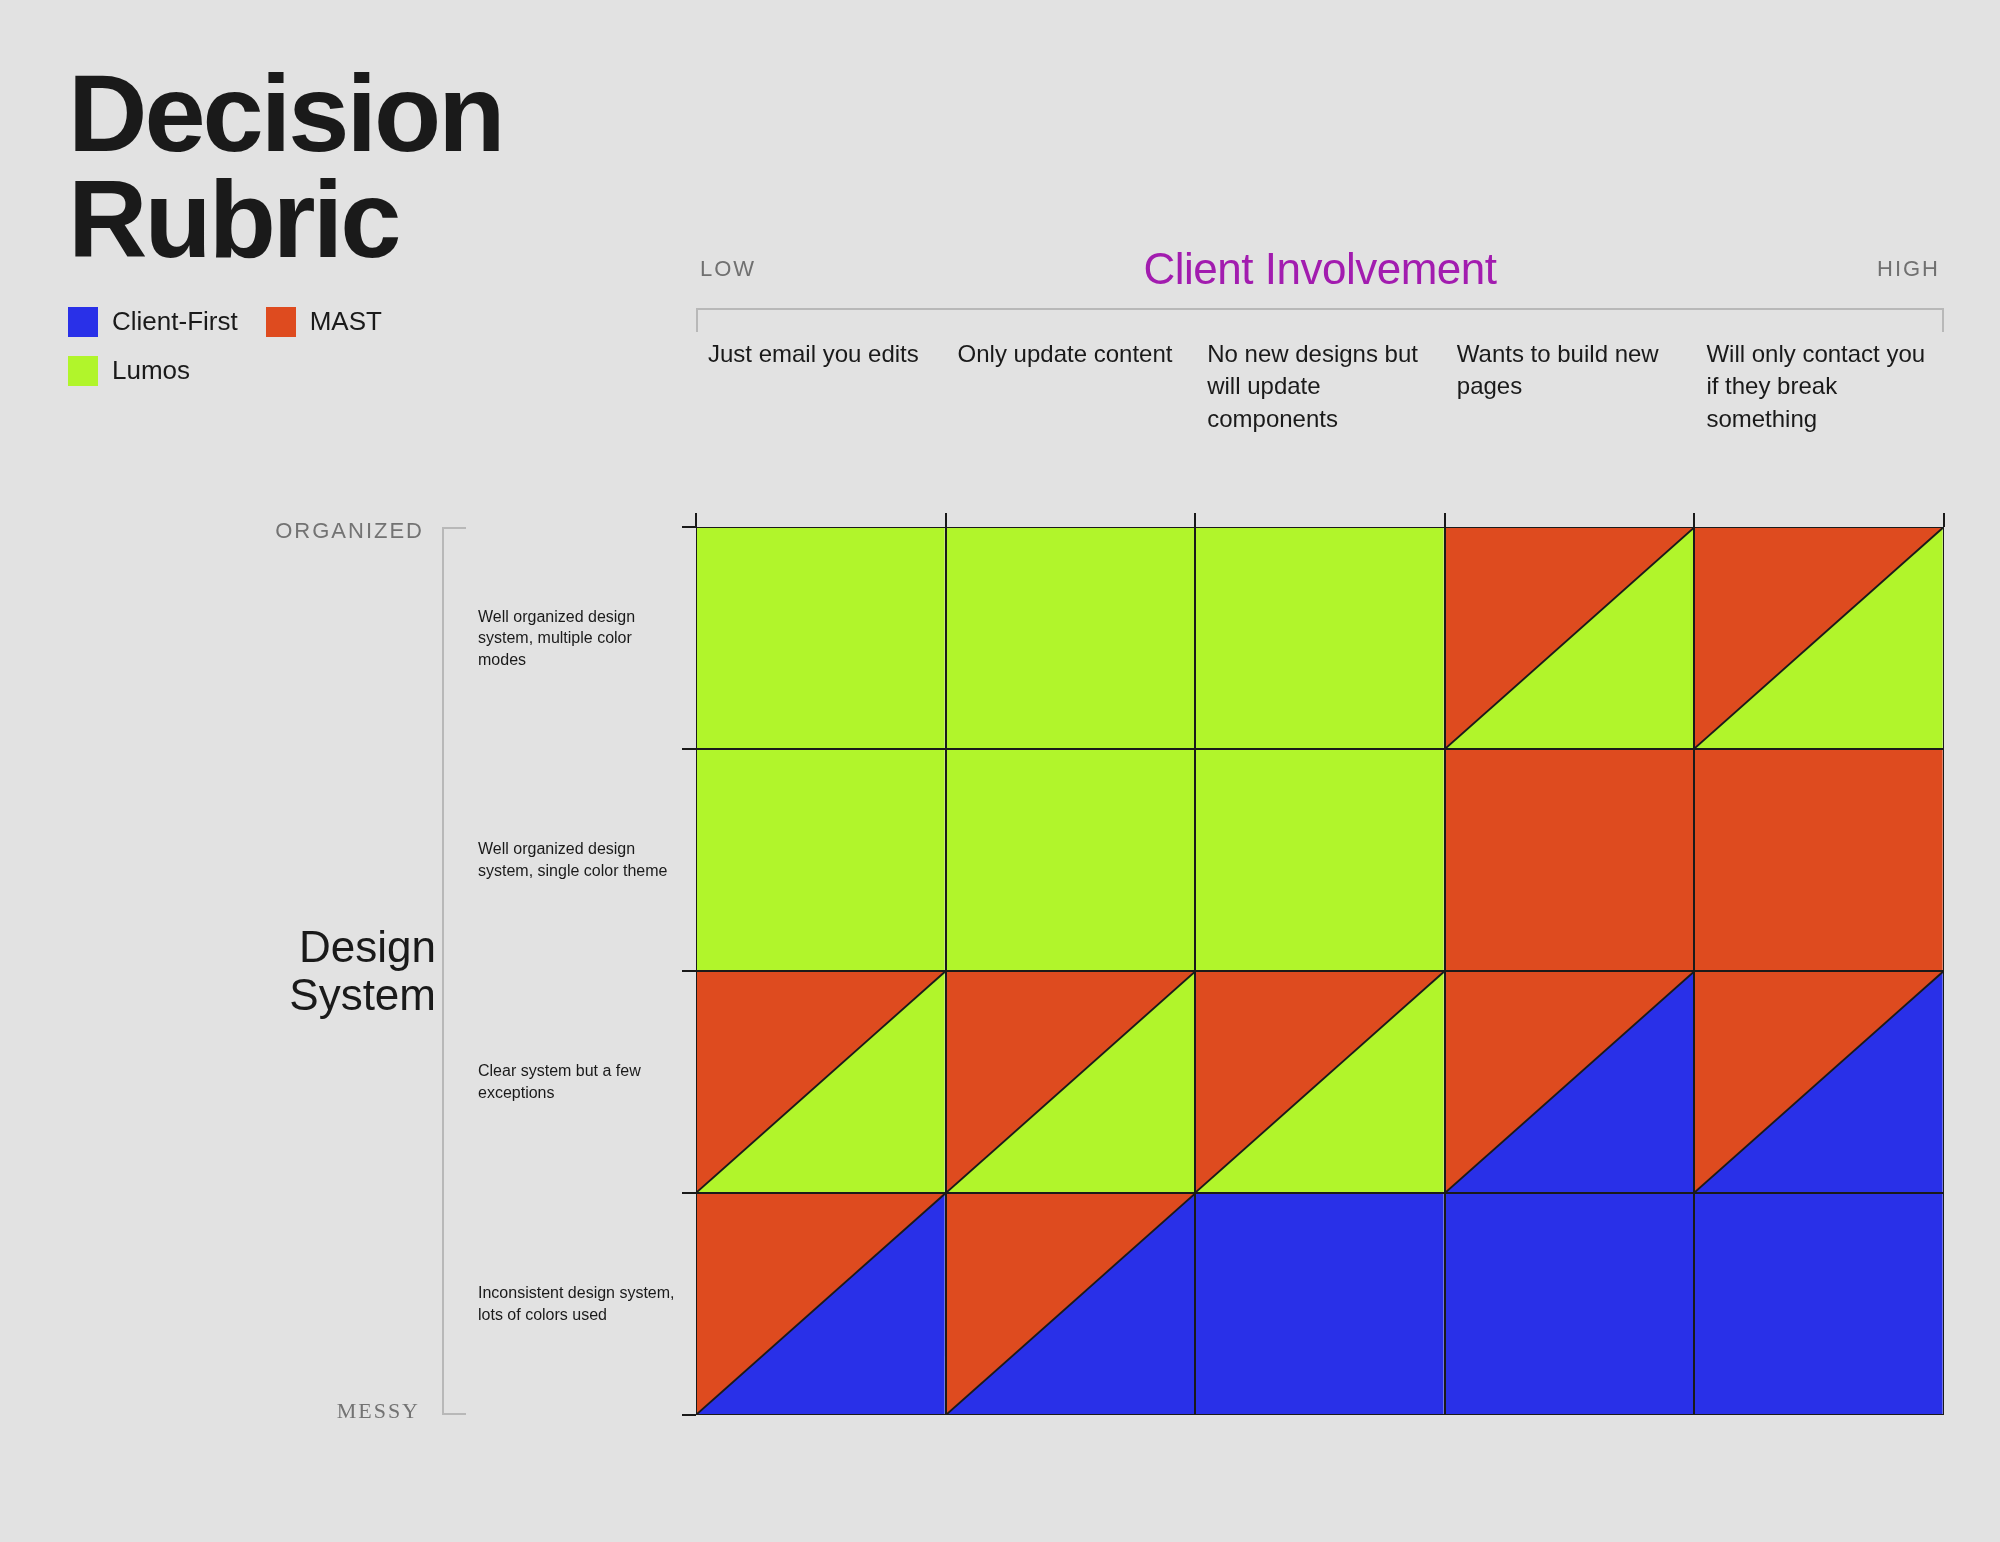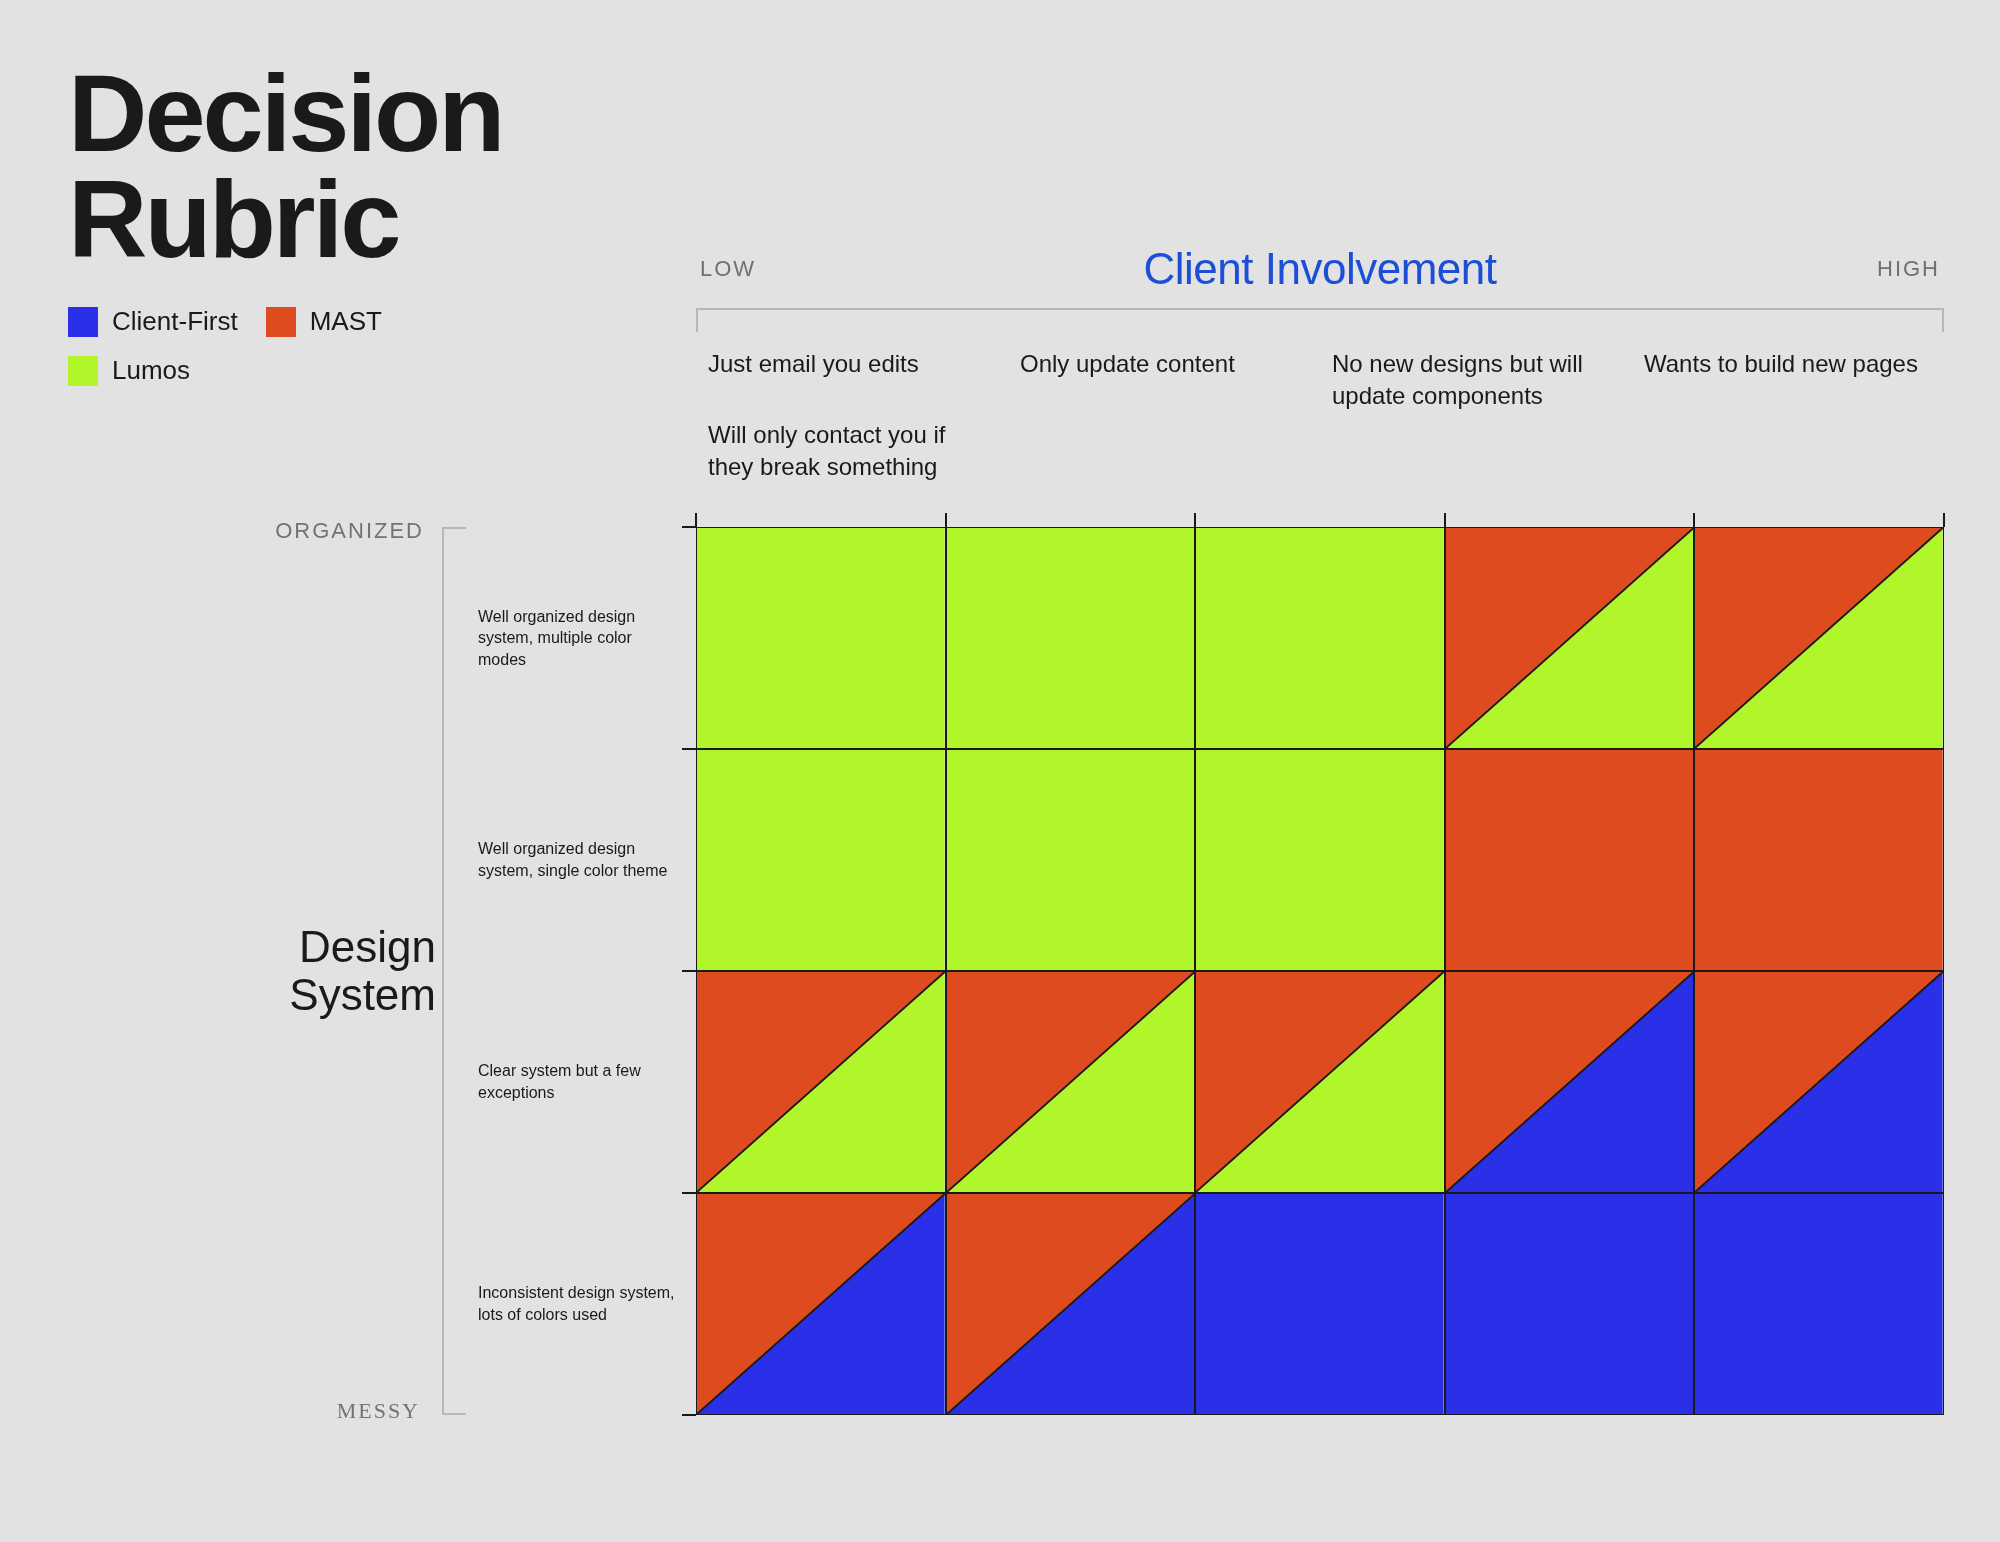--- a/index.html
+++ b/index.html
@@ -54,39 +54,38 @@
     display: flex;
     align-items: center;
     justify-content: space-between;
     font-size: 22px;
     letter-spacing: 2px;
     color: #707070;
     padding: 0 4px 14px 4px;
   }
   .x-axis-title {
     font-size: 44px;
-    color: #1d4ed8;
+    color: #a21caf;
     letter-spacing: -0.5px;
     font-weight: 400;
     flex: 1;
     text-align: center;
   }
   .x-axis-header .cap { flex-shrink: 0; width: 90px; }
   .x-axis-header .cap.right { text-align: right; }
   .x-bracket {
     height: 24px;
     border-top: 2px solid #b8b8b8;
     border-left: 2px solid #b8b8b8;
     border-right: 2px solid #b8b8b8;
   }
   .x-cols {
     display: grid;
-    grid-template-columns: repeat(4, 1fr);
+    grid-template-columns: repeat(5, 1fr);
     gap: 0;
-    margin-top: 10px;
   }
   .x-col-label {
     font-size: 24px;
     line-height: 1.35;
     padding: 6px 16px 0 12px;
   }
 
   
   .y-axis {
     position: absolute;

